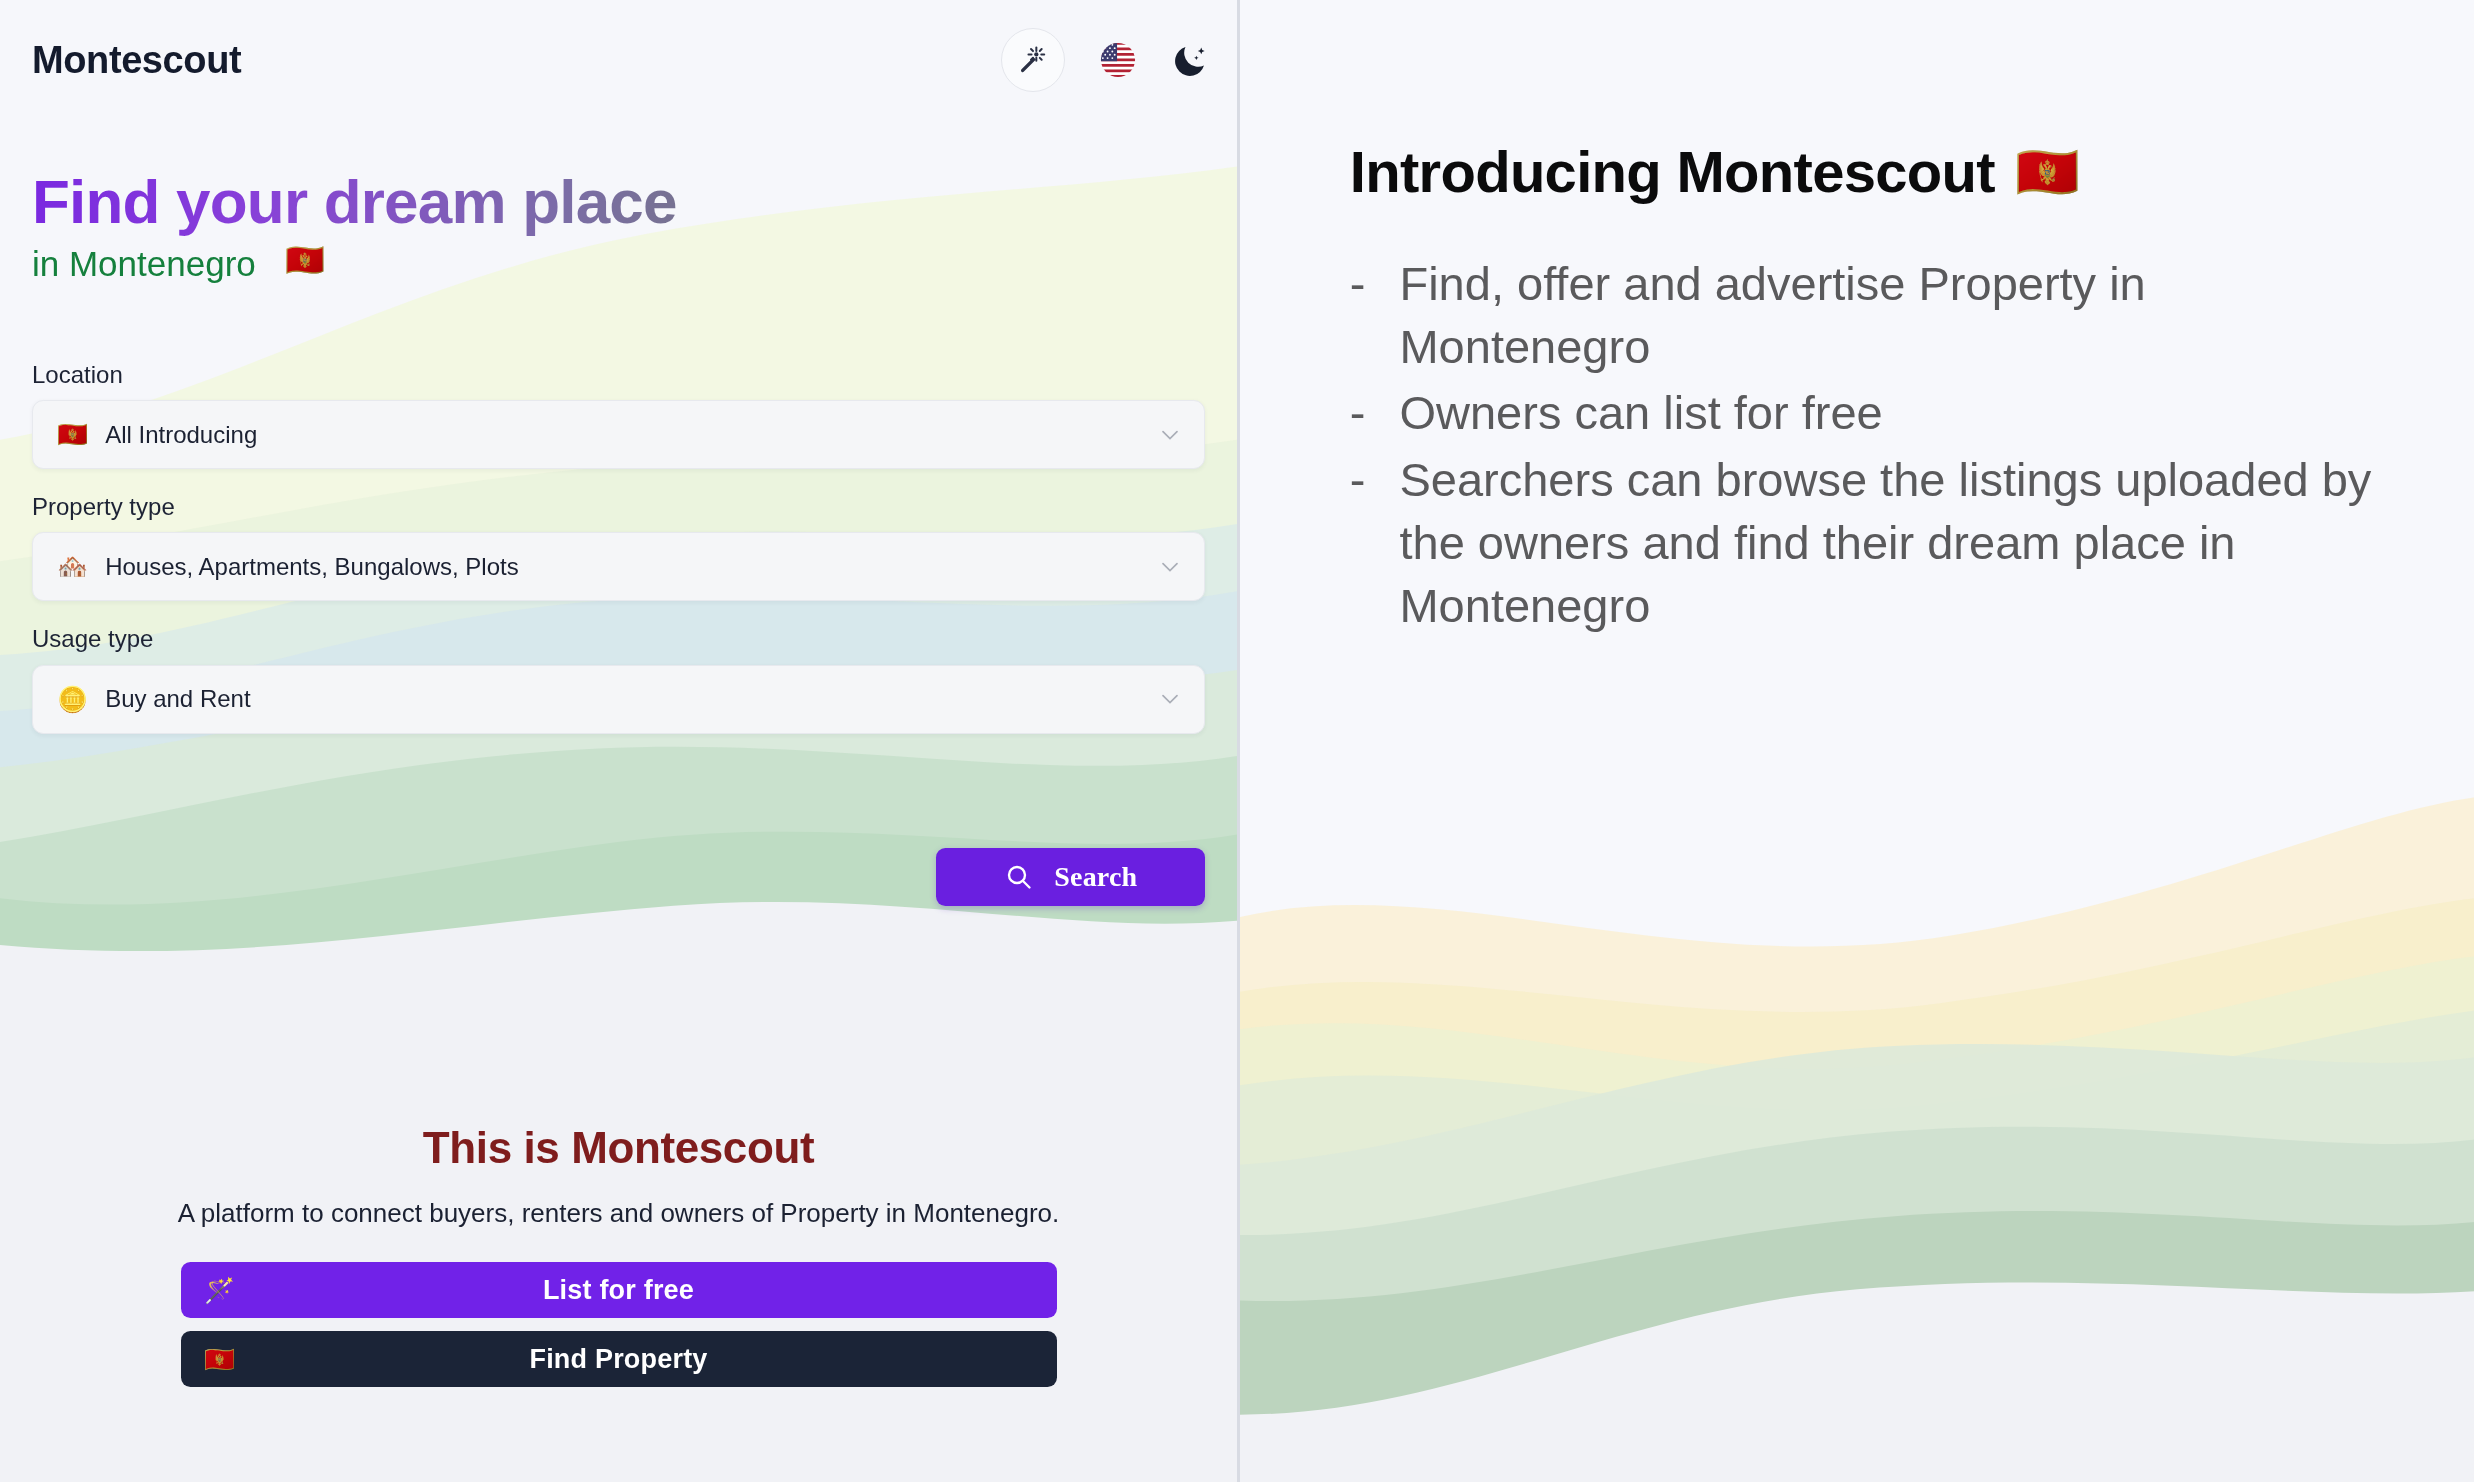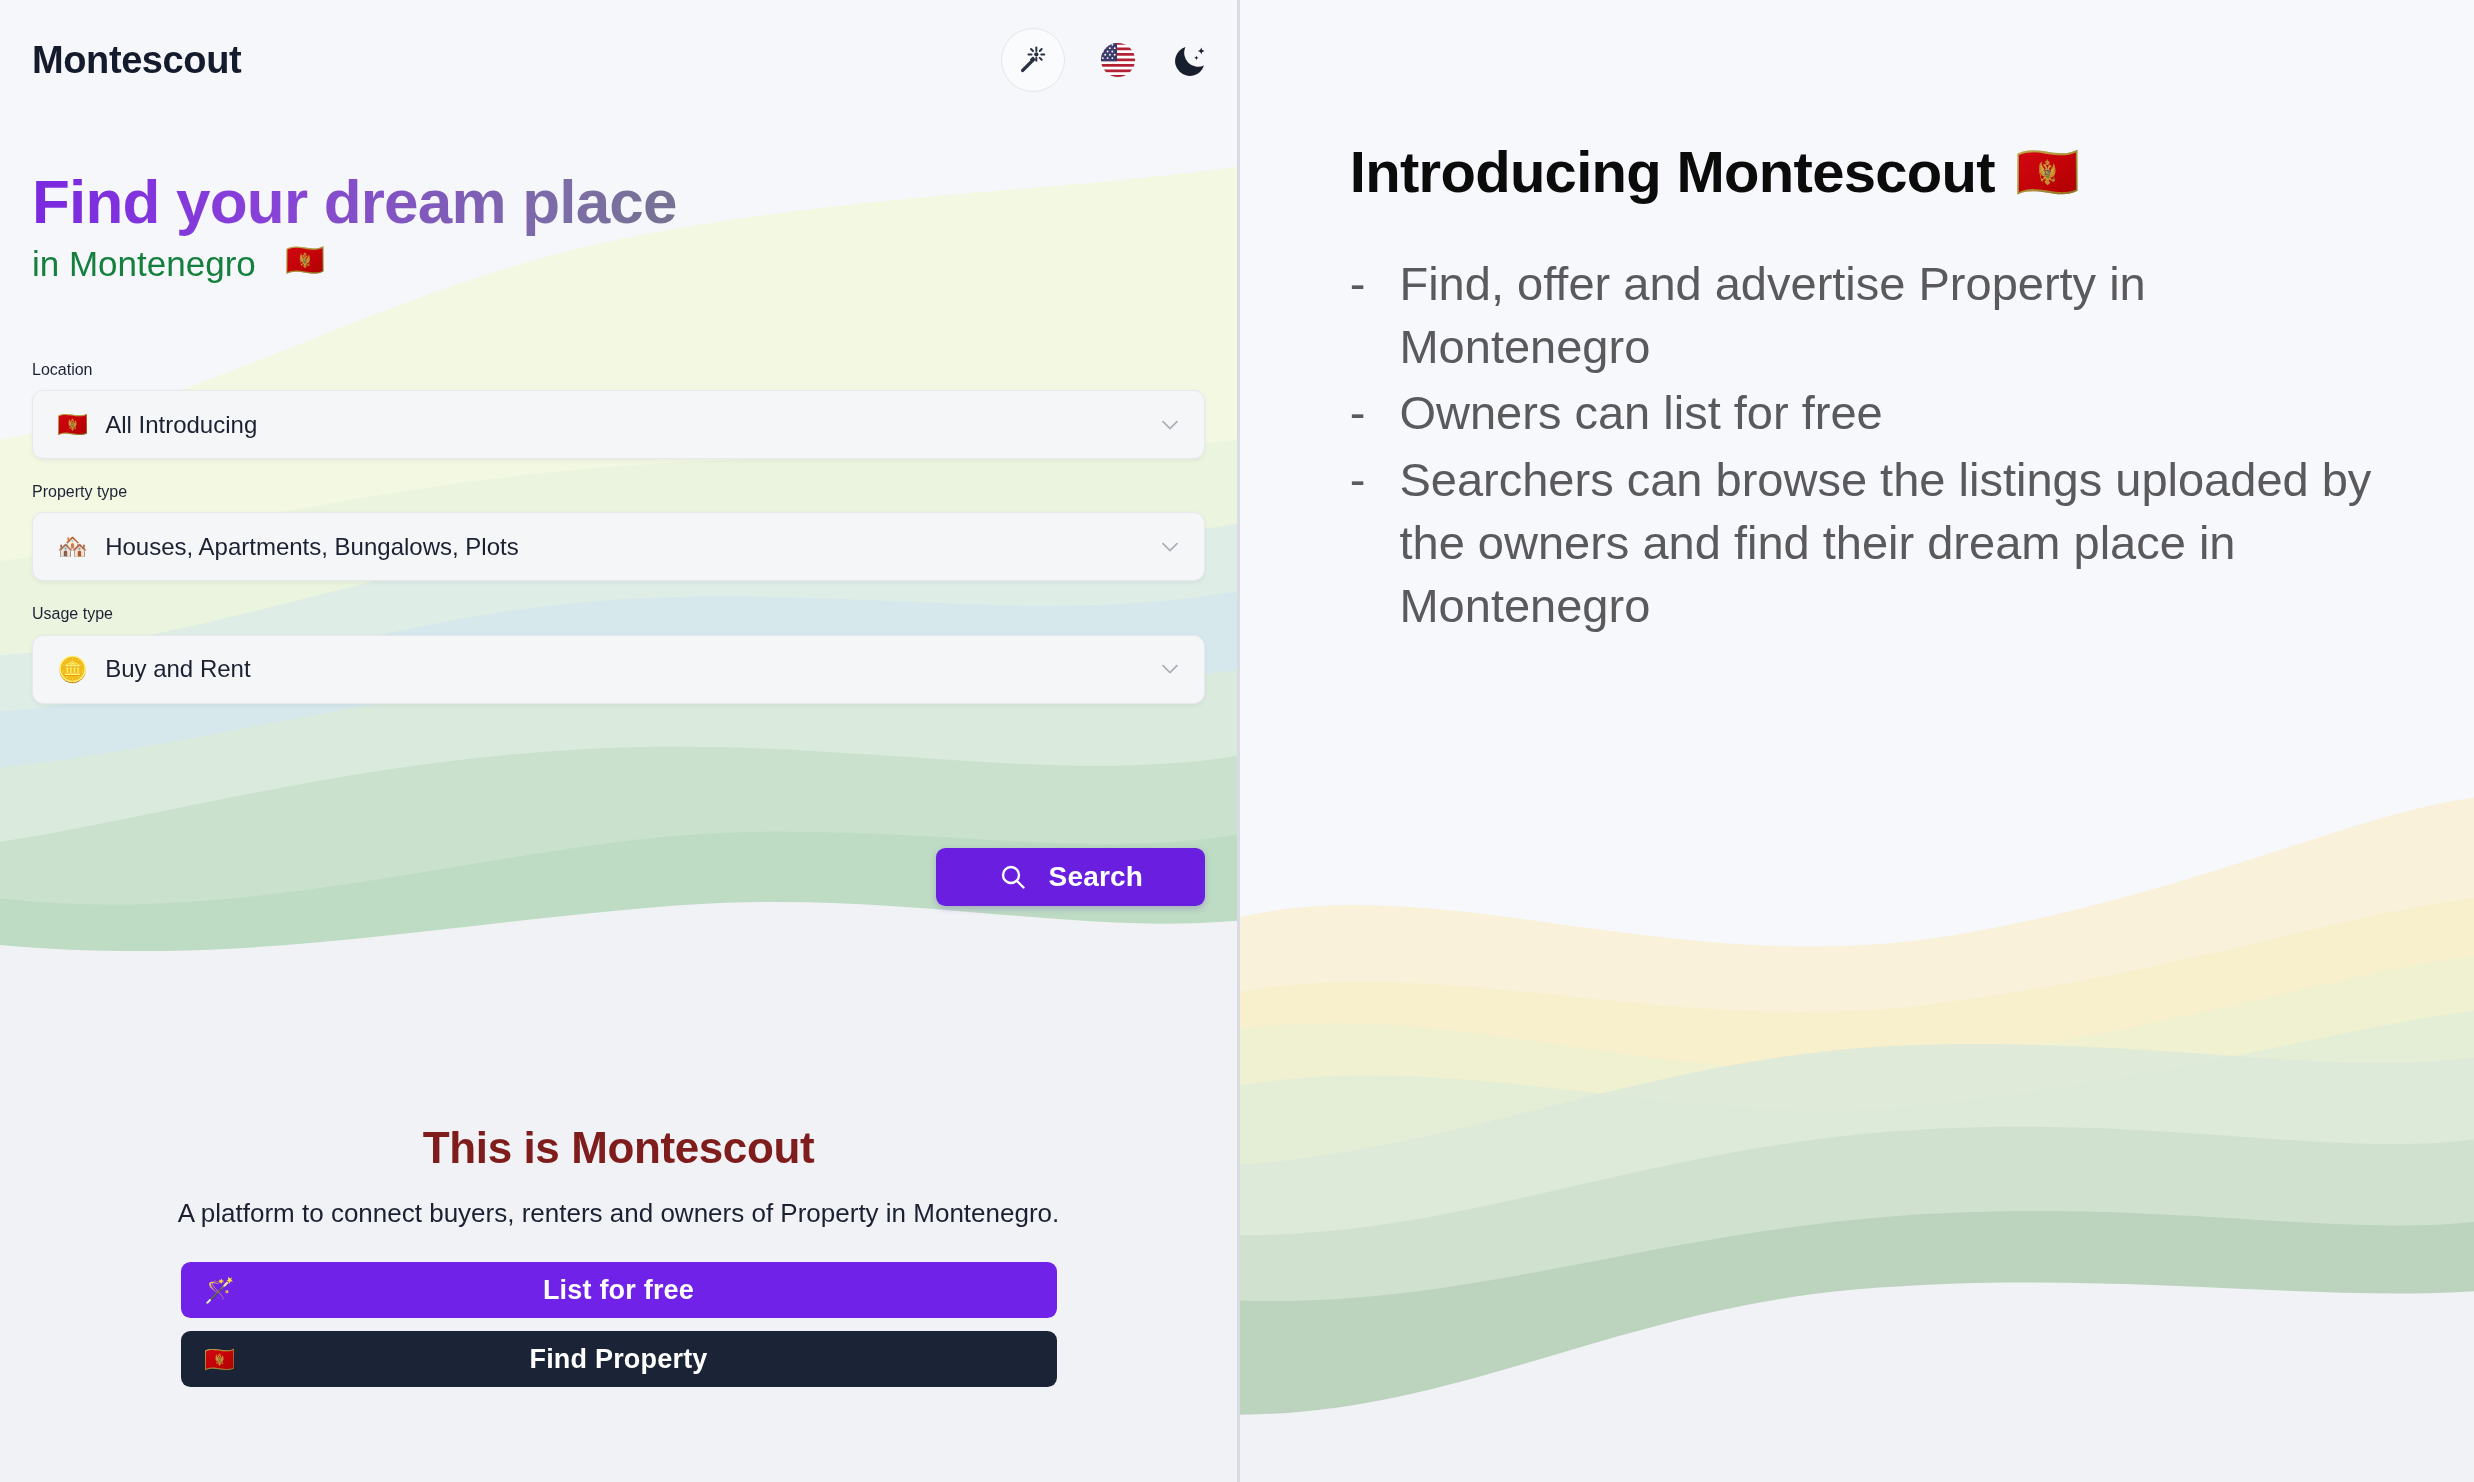--- a/index.html
+++ b/index.html
@@ -130,21 +130,21 @@
   .form {
     position: absolute;
     top: 361px; left: 32px;
     width: 1173px;
   }
 
   .field { margin-bottom: 24px; }
   .field:last-of-type { margin-bottom: 0; }
 
   .field-label {
-    font-size: 16px;
+    font-size: 24px;
     color: #1d2335;
     margin-bottom: 11.2px;
     display: block;
   }
 
   .select {
     position: relative;
     width: 1173px;
     height: 69px;
     background: #f5f6f8;
@@ -195,20 +195,21 @@
     background: #6a1fe0;
     border: none;
     border-radius: 9.4px;
     display: flex;
     align-items: center;
     justify-content: center;
     gap: 20.6px;
     padding: 0 32px;
     cursor: pointer;
     box-shadow: 0 2.8px 6.5px rgba(80,25,190,0.22);
+    font-family: Liberation Serif, serif;
   }
   .search-btn .label {
     color: #ffffff;
     font-size: 28px;
     font-weight: bold;
     letter-spacing: 0.2px;
   }
 
   
   .promo {

